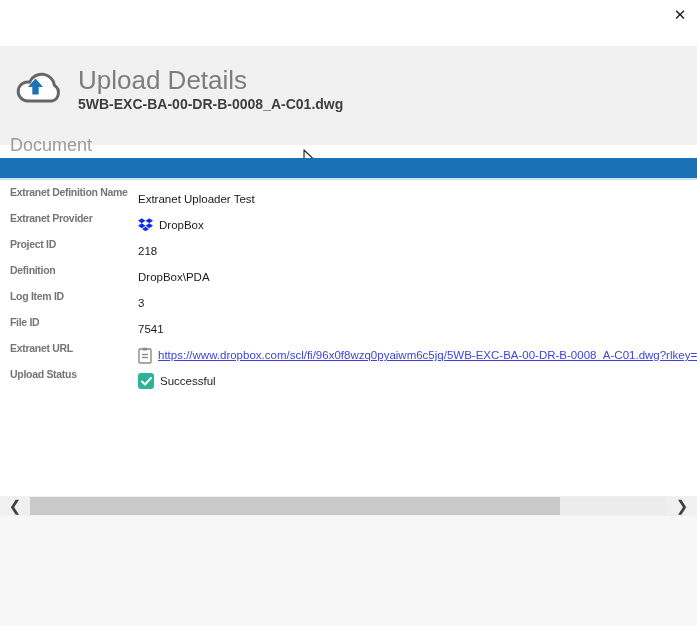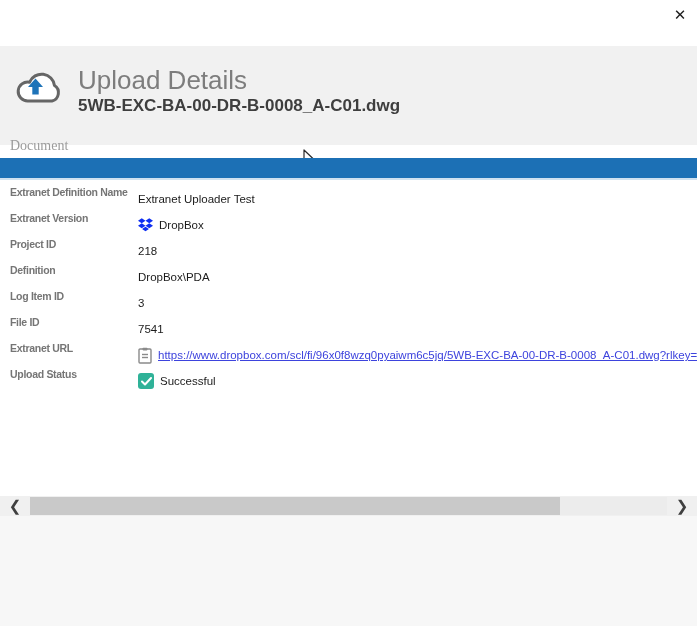--- a/index.html
+++ b/index.html
@@ -14,22 +14,22 @@
   .close-btn{
     position:absolute;top:4px;right:6px;width:22px;height:22px;
     display:flex;align-items:center;justify-content:center;
     font-size:15px;color:#1a1a1a;cursor:pointer;background:transparent;border:none;
   }
   
   .header{position:absolute;left:0;top:30px;width:697px;height:99px;background:#f1f1f1;margin-top:16px;}
   .cloud-wrap{position:absolute;left:13px;top:18px;width:50px;height:44px;}
   .header-titles{position:absolute;left:78px;top:20px;}
   .page-title{font-size:26px;color:#7d7d7d;font-weight:400;line-height:28px;}
-  .file-name{font-size:17px;color:#3e3e3e;font-weight:bold;margin-top:2px;}
-  .doc-info{position:absolute;left:10px;top:91px;font-size:14px;color:#9b9b9b;line-height:17px;font-family:Liberation Serif, serif;}
+  .file-name{font-size:14px;color:#3e3e3e;font-weight:bold;margin-top:2px;}
+  .doc-info{position:absolute;left:10px;top:91px;font-size:18px;color:#9b9b9b;line-height:17px;}
   .cursor-wrap{position:absolute;left:303px;top:103px;width:16px;height:22px;pointer-events:none;}
   
   .blue-bar{position:absolute;left:0;top:158px;width:697px;height:20px;background:#1c70b5;border-bottom:2px solid #cfe1f0;}
   
   .details{position:absolute;left:0;top:186px;width:697px;}
   .detail-row{display:flex;height:26px;padding-left:10px;white-space:nowrap;overflow:hidden;}
   .detail-label{
     width:128px;flex:0 0 128px;
     font-size:10.5px;font-weight:bold;color:#757575;letter-spacing:-0.3px;
   }
@@ -85,21 +85,21 @@
 <div class="blue-bar"></div>
 
 <div class="details" id="details-table">
     <div class="detail-row">
       <div class="detail-label">Extranet Definition Name</div>
       <div class="detail-value">
         <span>Extranet Uploader Test</span>
       </div>
     </div>
     <div class="detail-row">
-      <div class="detail-label">Extranet Version</div>
+      <div class="detail-label">Extranet Provider</div>
       <div class="detail-value">
         <span class="row-icon">
           <svg width="15" height="14" viewBox="0 0 24 22" fill="#0d2ef2">
             <polygon points="6,0 12,4 6,8 0,4"></polygon>
             <polygon points="18,0 24,4 18,8 12,4"></polygon>
             <polygon points="6,8 12,12 6,16 0,12"></polygon>
             <polygon points="18,8 24,12 18,16 12,12"></polygon>
             <polygon points="12,13.6 17.5,17.3 12,21 6.5,17.3"></polygon>
           </svg>
         </span>

